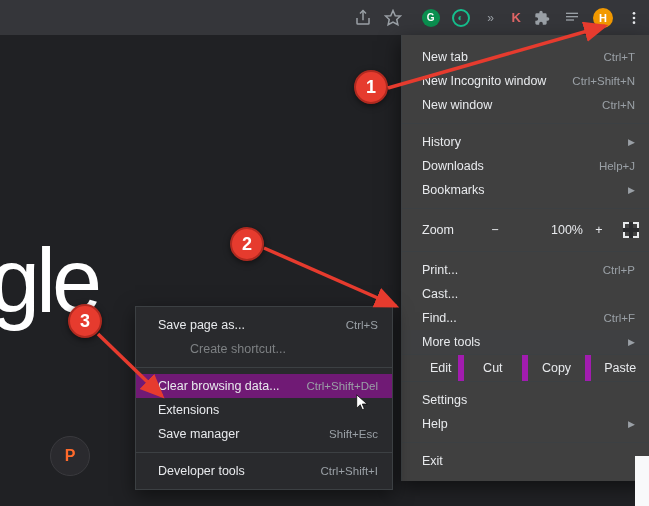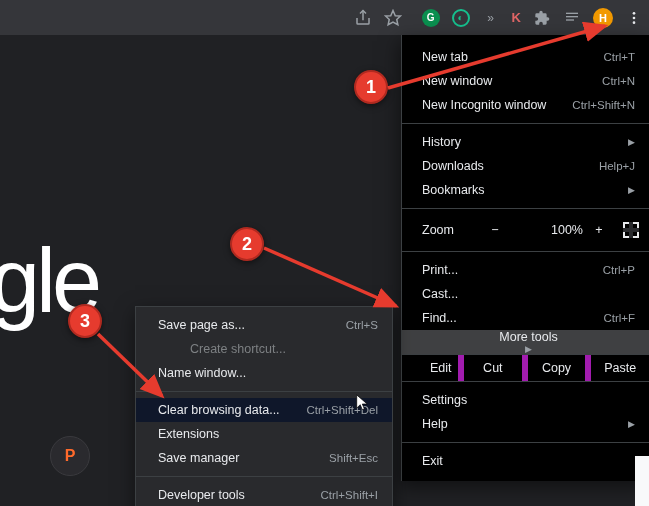--- a/index.html
+++ b/index.html
@@ -18,44 +18,44 @@
   .avatar { width:20px; height:20px; border-radius:50%; background:#f29900; color:#fff; font-size:11px; font-weight:600; display:flex; align-items:center; justify-content:center; }
   .kebab { width:18px; height:18px; color:#e8eaed; display:flex; align-items:center; justify-content:center; position:relative; }
 
   
   .logo-frag { position:absolute; left:-10px; top:230px; font-size:90px; font-weight:400; color:#fff; letter-spacing:-4px; }
 
   
   .bubble { position:absolute; left:50px; bottom:30px; width:40px; height:40px; border-radius:50%; background:#2a2a2e; display:flex; align-items:center; justify-content:center; color:#ff6a2b; font-weight:700; font-size:16px; border:1px solid #3a3a3e; }
 
   
-  .menu { position: absolute; top: 35px; right: 0; width: 248px; background: #000000; color: #e8eaed; font-size: 12.5px; box-shadow: -2px 6px 18px rgba(0,0,0,0.5); border-left:1px solid #3c4043; }
+  .menu { position: absolute; top: 35px; right: 0; width: 248px; background: #404040; color: #e8eaed; font-size: 12.5px; box-shadow: -2px 6px 18px rgba(0,0,0,0.5); border-left:1px solid #3c4043; }
   .menu-row { display:flex; align-items:center; justify-content:space-between; height:24px; padding:0 14px 0 20px; cursor:default; }
   .menu-row .short { color:#9aa0a6; font-size:11.5px; }
-  .menu-row.hover { background:#3f4042;flex-direction:column; }
+  .menu-row.hover { background:#3f4042; }
   .menu-sep { height:1px; background:#3c4043; margin:6px 0; }
   .menu-row .chev { color:#9aa0a6; font-size:9px; }
   .zoom-row { display:flex; align-items:center; height:30px; padding:0 10px 0 20px; gap:2px; }
   .zoom-row .lbl { flex:1; }
   .zoom-btn { width:20px; text-align:center; color:#e8eaed; }
   .zoom-val { width:40px; text-align:center;margin-left:40px; }
   .full-icon { width:16px; height:16px; border:2px solid #e8eaed; position:relative; }
   .full-icon::before, .full-icon::after { content:""; position:absolute; background:#292a2d; }
   .full-icon::before { left:4px; right:4px; top:-2px; bottom:-2px; }
   .full-icon::after { top:4px; bottom:4px; left:-2px; right:-2px; }
 
   .edit-row { display:flex; height:28px; border-top:1px solid #3c4043; border-bottom:1px solid #3c4043; }
   .edit-lbl { width:56px; display:flex; align-items:center; padding-left:28px; }
   .edit-btn { flex:1; display:flex; align-items:center; justify-content:center; border-left:6px solid #a21caf; }
 
   
   .submenu { position:absolute; top:306px; left:135px; width:258px; background:#292a2d; color:#e8eaed; font-size:12.5px; box-shadow:0 6px 18px rgba(0,0,0,0.5); border:1px solid #3c4043; padding:6px 0; }
   .submenu .menu-row { padding:0 14px 0 22px; }
   .sub-disabled { color:#7d8083;margin-left:32px; }
-  .sub-hover { background:#0f172a; }
+  .sub-hover { background:#701a75; }
 
   
   .step { position:absolute; width:34px; height:34px; border-radius:50%; background:#e63b2e; color:#fff; font-weight:700; font-size:18px; display:flex; align-items:center; justify-content:center; box-shadow:0 2px 6px rgba(0,0,0,0.5); border:2px solid #b02a20; }
   .arrow-svg { position:absolute; pointer-events:none; }
 
   
   .paper-strip { position:absolute; right:0; bottom:0; width:14px; height:50px; background:#f8f9fa; }
 
   
   .cursor { position:absolute; left:356px; top:394px; width:14px; height:20px; pointer-events:none; }
@@ -110,26 +110,26 @@
 
   <div class="bubble">P</div>
 
   <div class="menu">
     <div style="height:10px"></div>
     <div class="menu-row">
         <span>New tab</span>
         <span class="short">Ctrl+T</span>
       </div>
     <div class="menu-row">
+        <span>New Incognito window</span>
+        <span class="short">Ctrl+Shift+N</span>
+      </div>
+    <div class="menu-row">
         <span>New window</span>
         <span class="short">Ctrl+N</span>
-      </div>
-    <div class="menu-row">
-        <span>New Incognito window</span>
-        <span class="short">Ctrl+Shift+N</span>
       </div>
     <div class="menu-sep"></div>
     <div class="menu-row">
         <span>History</span>
         <span class="chev">▶</span>
       </div>
     <div class="menu-row">
         <span>Downloads</span>
         <span class="short">Help+J</span>
       </div>
@@ -188,24 +188,20 @@
 
   <div class="submenu">
     <div class="menu-row">
         <span>Save page as...</span>
         <span class="short">Ctrl+S</span>
       </div>
     <div class="menu-row sub-disabled">
         <span>Create shortcut...</span>
         <span></span>
       </div>
-    <div class="menu-row">
-        <span>Name window...</span>
-        <span></span>
-      </div>
     <div class="menu-sep"></div>
     <div class="menu-row sub-hover">
         <span>Clear browsing data...</span>
         <span class="short">Ctrl+Shift+Del</span>
       </div>
     <div class="menu-row">
         <span>Extensions</span>
         <span></span>
       </div>
     <div class="menu-row">

